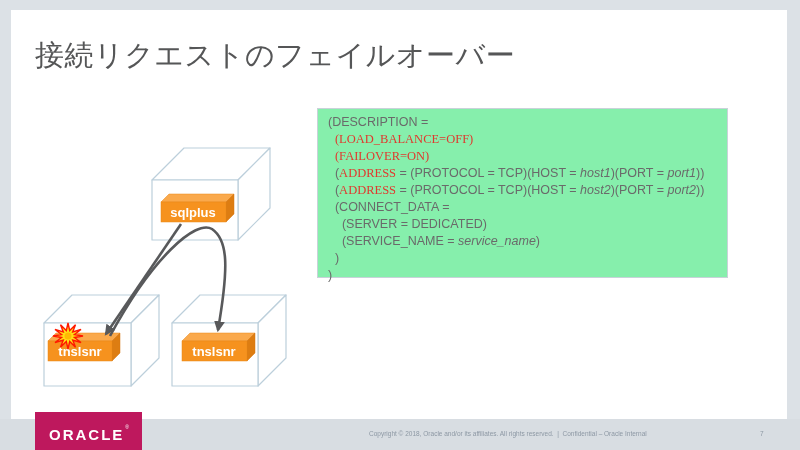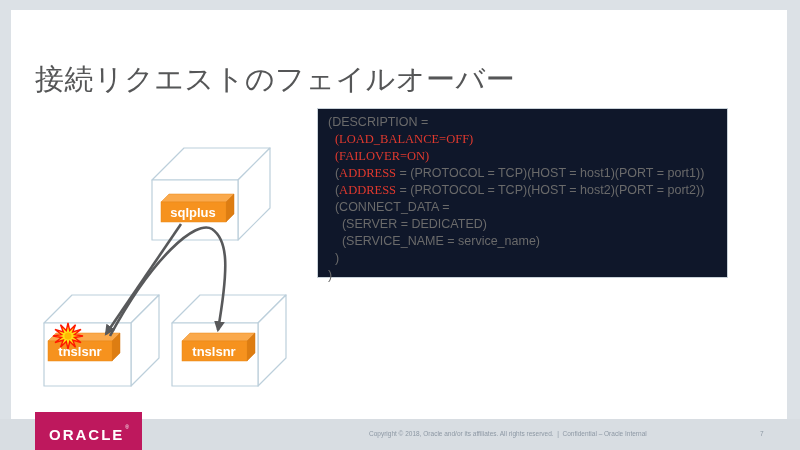--- a/index.html
+++ b/index.html
@@ -8,35 +8,35 @@
     background:#dce1e6;
     font-family:"Liberation Sans", sans-serif;
     position:relative;overflow:hidden;
   }
   .stage{position:absolute;inset:0;}
   .slide-bg{
     position:absolute;left:11px;top:10px;width:776px;height:409px;
     background:#ffffff;
   }
   .title{
-    position:absolute;left:35px;top:60px;margin:0;
+    position:absolute;left:35px;top:36px;margin:0;
     font-size:29px;font-weight:500;color:#555657;letter-spacing:0.5px;
     font-family:Liberation Serif, serif;
   }
   .codebox{
     position:absolute;left:317px;top:108px;width:411px;height:170px;
-    box-sizing:border-box;border:1px solid #c9d2d9;background:#0f172a;
+    box-sizing:border-box;border:1px solid #c9d2d9;background:#86efac;
     padding:5px 4px 0 10px;
     font-size:12.5px;line-height:17px;white-space:pre;
     font-family:"Liberation Sans", sans-serif;
   }
   .code-line{white-space:pre;}
   .seg-g{color:#6a6a6a;}
   .seg-r{color:#e0392e;font-family:Liberation Serif, serif;}
-  .seg-gi{color:#6a6a6a;}
+  .seg-gi{color:#6a6a6a;font-style:italic;}
   .diagram{position:absolute;left:0;top:0;width:800px;height:450px;}
   .footer-bar{
     position:absolute;left:0;bottom:0;width:800px;height:31px;
     background:#d8dde2;
   }
   .logo{
     position:absolute;left:35px;top:412px;width:107px;height:44px;
     background:#be185d;
     display:flex;align-items:center;justify-content:center;
   }

